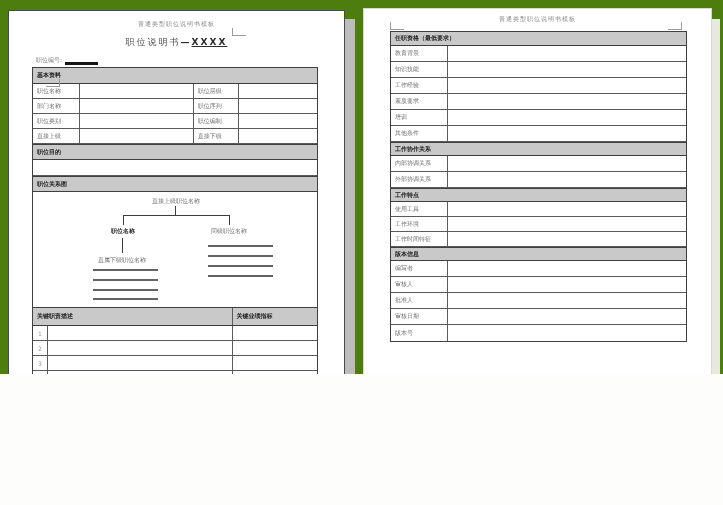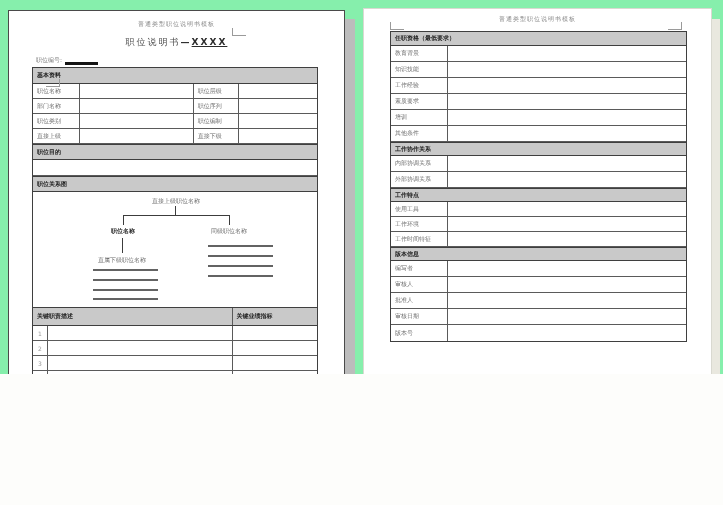--- a/index.html
+++ b/index.html
@@ -1,17 +1,17 @@
 <!DOCTYPE html>
 <html><head>
 <meta charset="utf-8">
 <style>
   * { box-sizing: border-box; margin: 0; padding: 0; }
   html,body { width: 723px; height: 505px; background:#fdfdfb; font-family:"DejaVu Sans", sans-serif; }
-  .canvas { position:relative; width:723px; height:374px; overflow:hidden; background:#86efac; }
+  .canvas { position:relative; width:723px; height:374px; overflow:hidden; background:#4d7c0f; }
 
   .page { position:absolute; background:#ffffff; }
   .page-left  { left:8px;  top:10px; width:337px; height:487px; border:1px solid #4a4a4a; box-shadow:10px 9px 0 #bcbcbc; }
   .page-right { left:363px; top:8px; width:349px; height:484px; border:1px solid #d9d9d1; box-shadow:8px 11px 0 #e9e8df; }
 
   .pg-header { text-align:center; font-size:6px; color:#8a8a8a; letter-spacing:1px; line-height:8px; }
   .page-left .pg-header { margin-top:9px; }
   .page-right .pg-header { margin-top:6px; }
 
   .doc-title { text-align:center; margin-top:8px; font-size:9px; color:#4a4a4a; letter-spacing:2px; }

